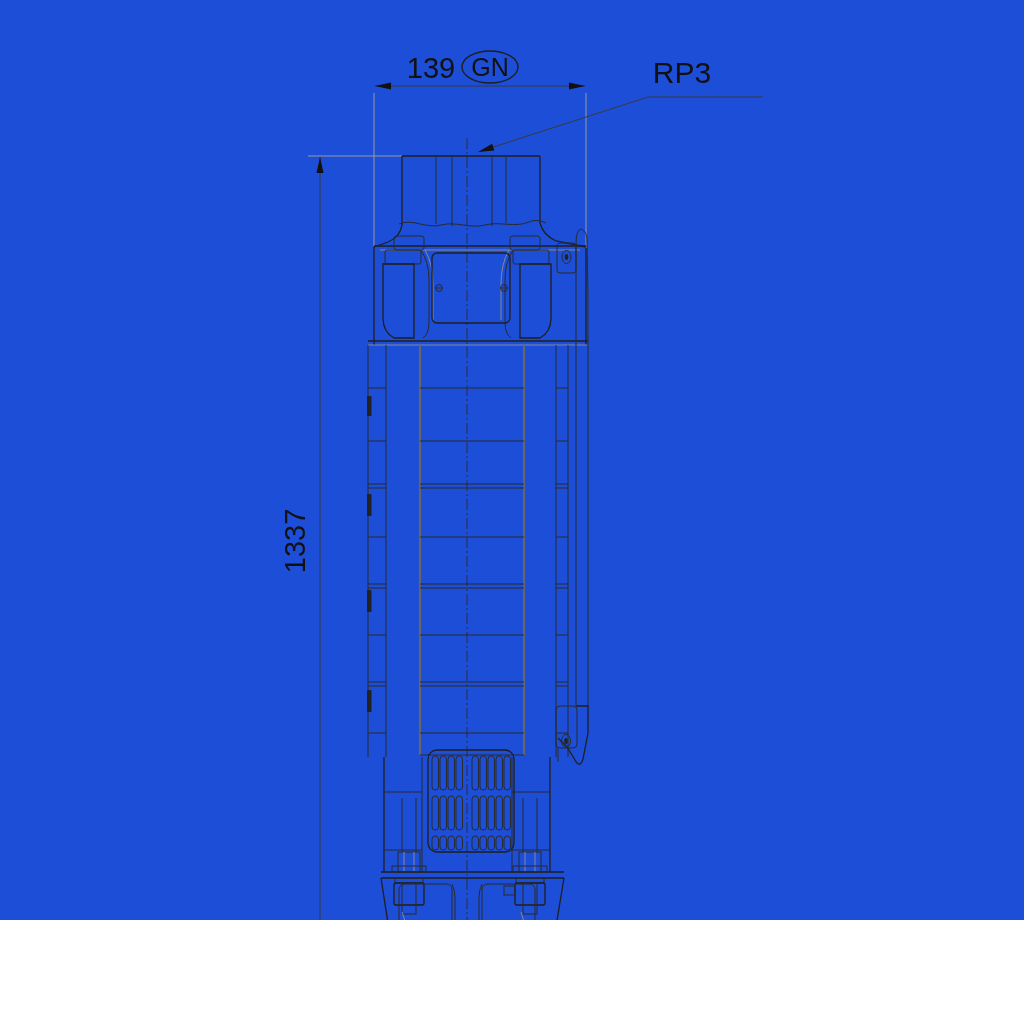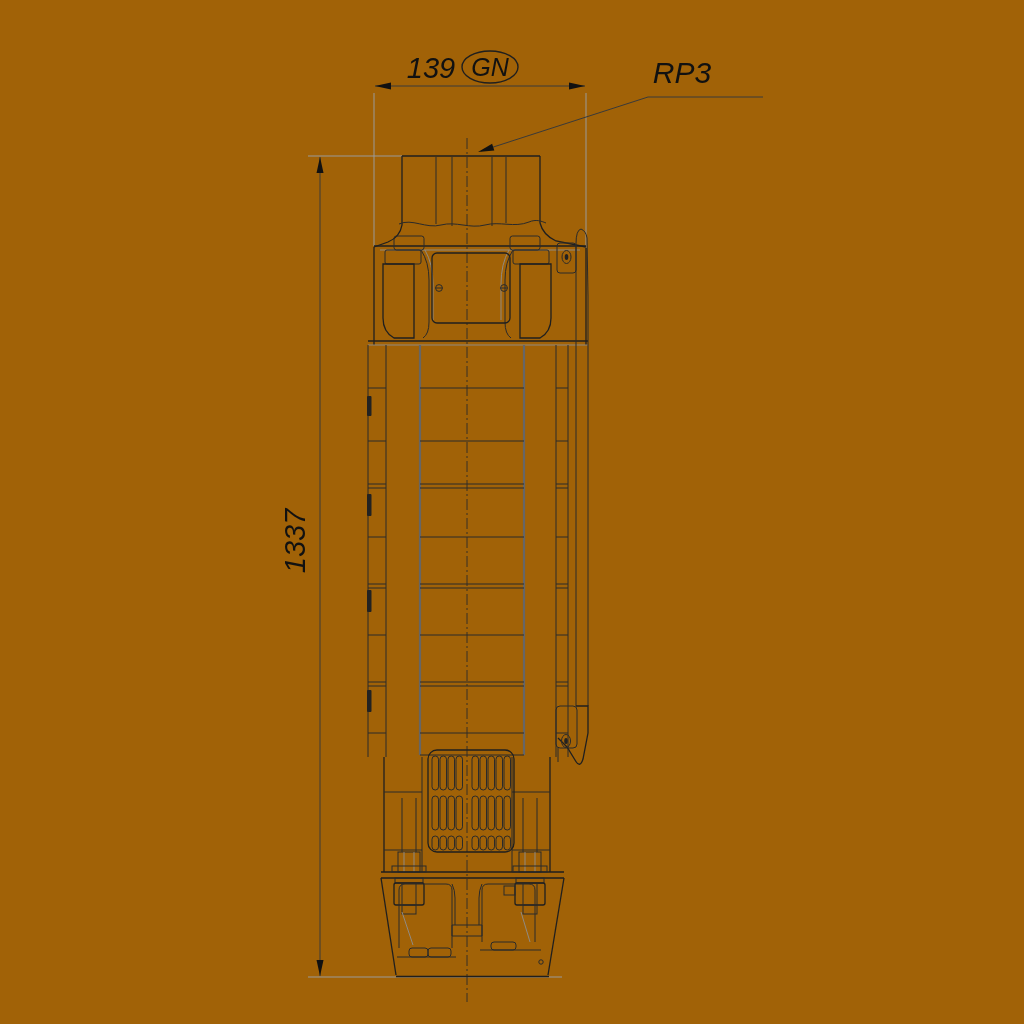--- a/index.html
+++ b/index.html
@@ -1,17 +1,17 @@
 <!DOCTYPE html>
 <html><head>
 <meta charset="utf-8">
 <style>
   html,body{margin:0;padding:0;background:#ffffff;}
-  .canvas{position:relative;width:1024px;height:1024px;background:#a16207;overflow:hidden;
-          font-family:"Liberation Sans", sans-serif;font-style:italic;}
+  .canvas{position:relative;width:1024px;height:920px;background:#1d4ed8;overflow:hidden;
+          font-family:"Liberation Sans", sans-serif;}
   svg{display:block;}
   text{fill:#111;font-family:"Liberation Sans", sans-serif;}
   .outline{stroke:#1f1f1f;stroke-width:1.3;fill:none;}
   .thin{stroke:#2a2a2a;stroke-width:1;fill:none;}
   .hair{stroke:#8f8f8f;stroke-width:0.9;fill:none;}
   .thick{stroke:#666;stroke-width:2.2;fill:none;}
   .dim{stroke:#3a3a3a;stroke-width:1;fill:none;}
   .ext{stroke:#9a9a9a;stroke-width:1;fill:none;}
   .arrow{fill:#111;stroke:none;}
   .dark{fill:#222;stroke:none;}

